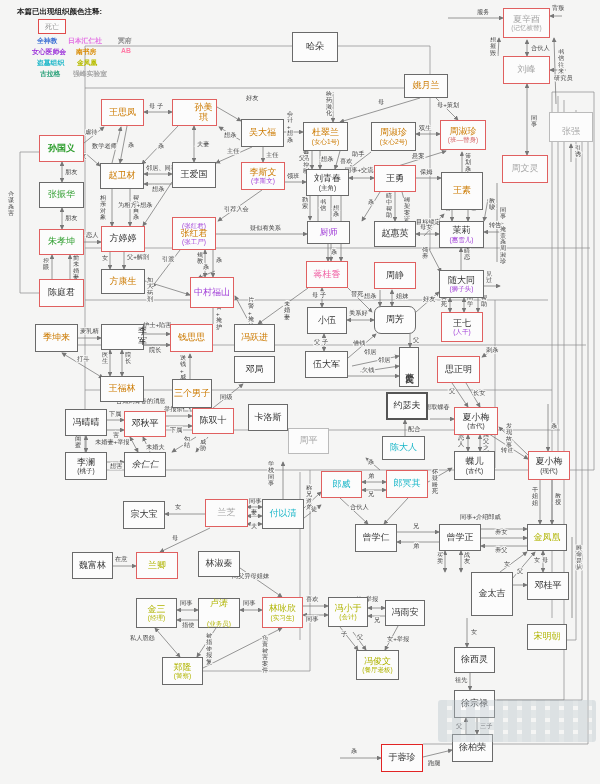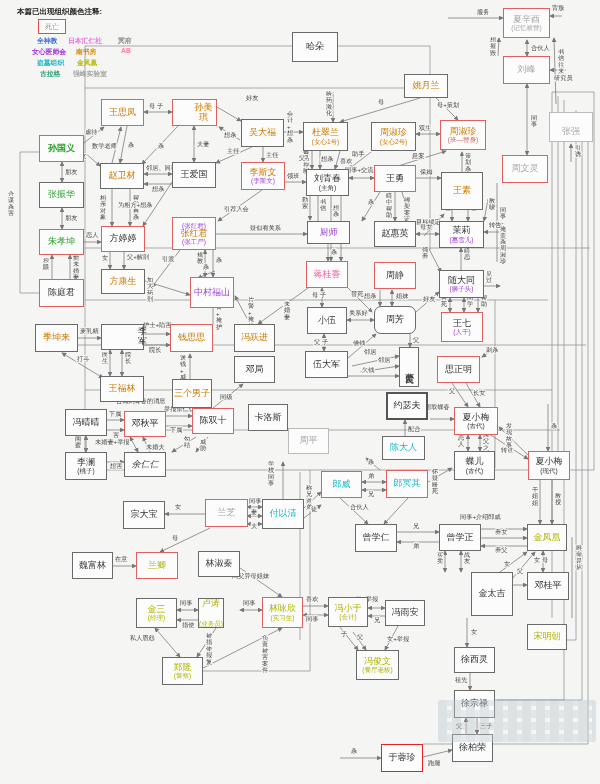--- a/index.html
+++ b/index.html
@@ -618,21 +618,21 @@
       <div class="node" style="left: 136px; top: 552px; width: 42px; height: 27px; border-color: rgb(224, 96, 96); border-width: 1.4px;">
         <div class="nm" style="color: rgb(176, 180, 0);">兰卿</div>
       </div>
       <div class="node" style="left: 198px; top: 551px; width: 42px; height: 26px; border-color: rgb(106, 106, 106);">
         <div class="nm" style="color: rgb(51, 51, 51);">林淑秦</div>
       </div>
       <div class="node" style="left: 136px; top: 598px; width: 41px; height: 30px; border-color: rgb(106, 106, 106);">
         <div class="nm" style="color: rgb(176, 180, 0);">金三</div>
         <div class="sb" style="color: rgb(176, 180, 0);">(经理)</div>
       </div>
-      <div class="node" style="left: 198px; top: 598px; width: 26px; height: 30px; border-color: rgb(106, 106, 106); gap: 12px;">
+      <div class="node" style="left: 198px; top: 598px; width: 42px; height: 30px; border-color: rgb(106, 106, 106); gap: 12px;">
         <div class="nm" style="color: rgb(176, 180, 0);">卢涛</div>
         <div class="sb" style="color: rgb(176, 180, 0);">(业务员)</div>
       </div>
       <div class="node" style="left: 262px; top: 597px; width: 41px; height: 31px; border-color: rgb(224, 96, 96); border-width: 1.4px;">
         <div class="nm" style="color: rgb(176, 180, 0);">林咏欣</div>
         <div class="sb" style="color: rgb(176, 180, 0);">(实习生)</div>
       </div>
       <div class="node" style="left: 328px; top: 597px; width: 40px; height: 30px; border-color: rgb(106, 106, 106);">
         <div class="nm" style="color: rgb(176, 180, 0);">冯小于</div>
         <div class="sb" style="color: rgb(176, 180, 0);">(会计)</div>

